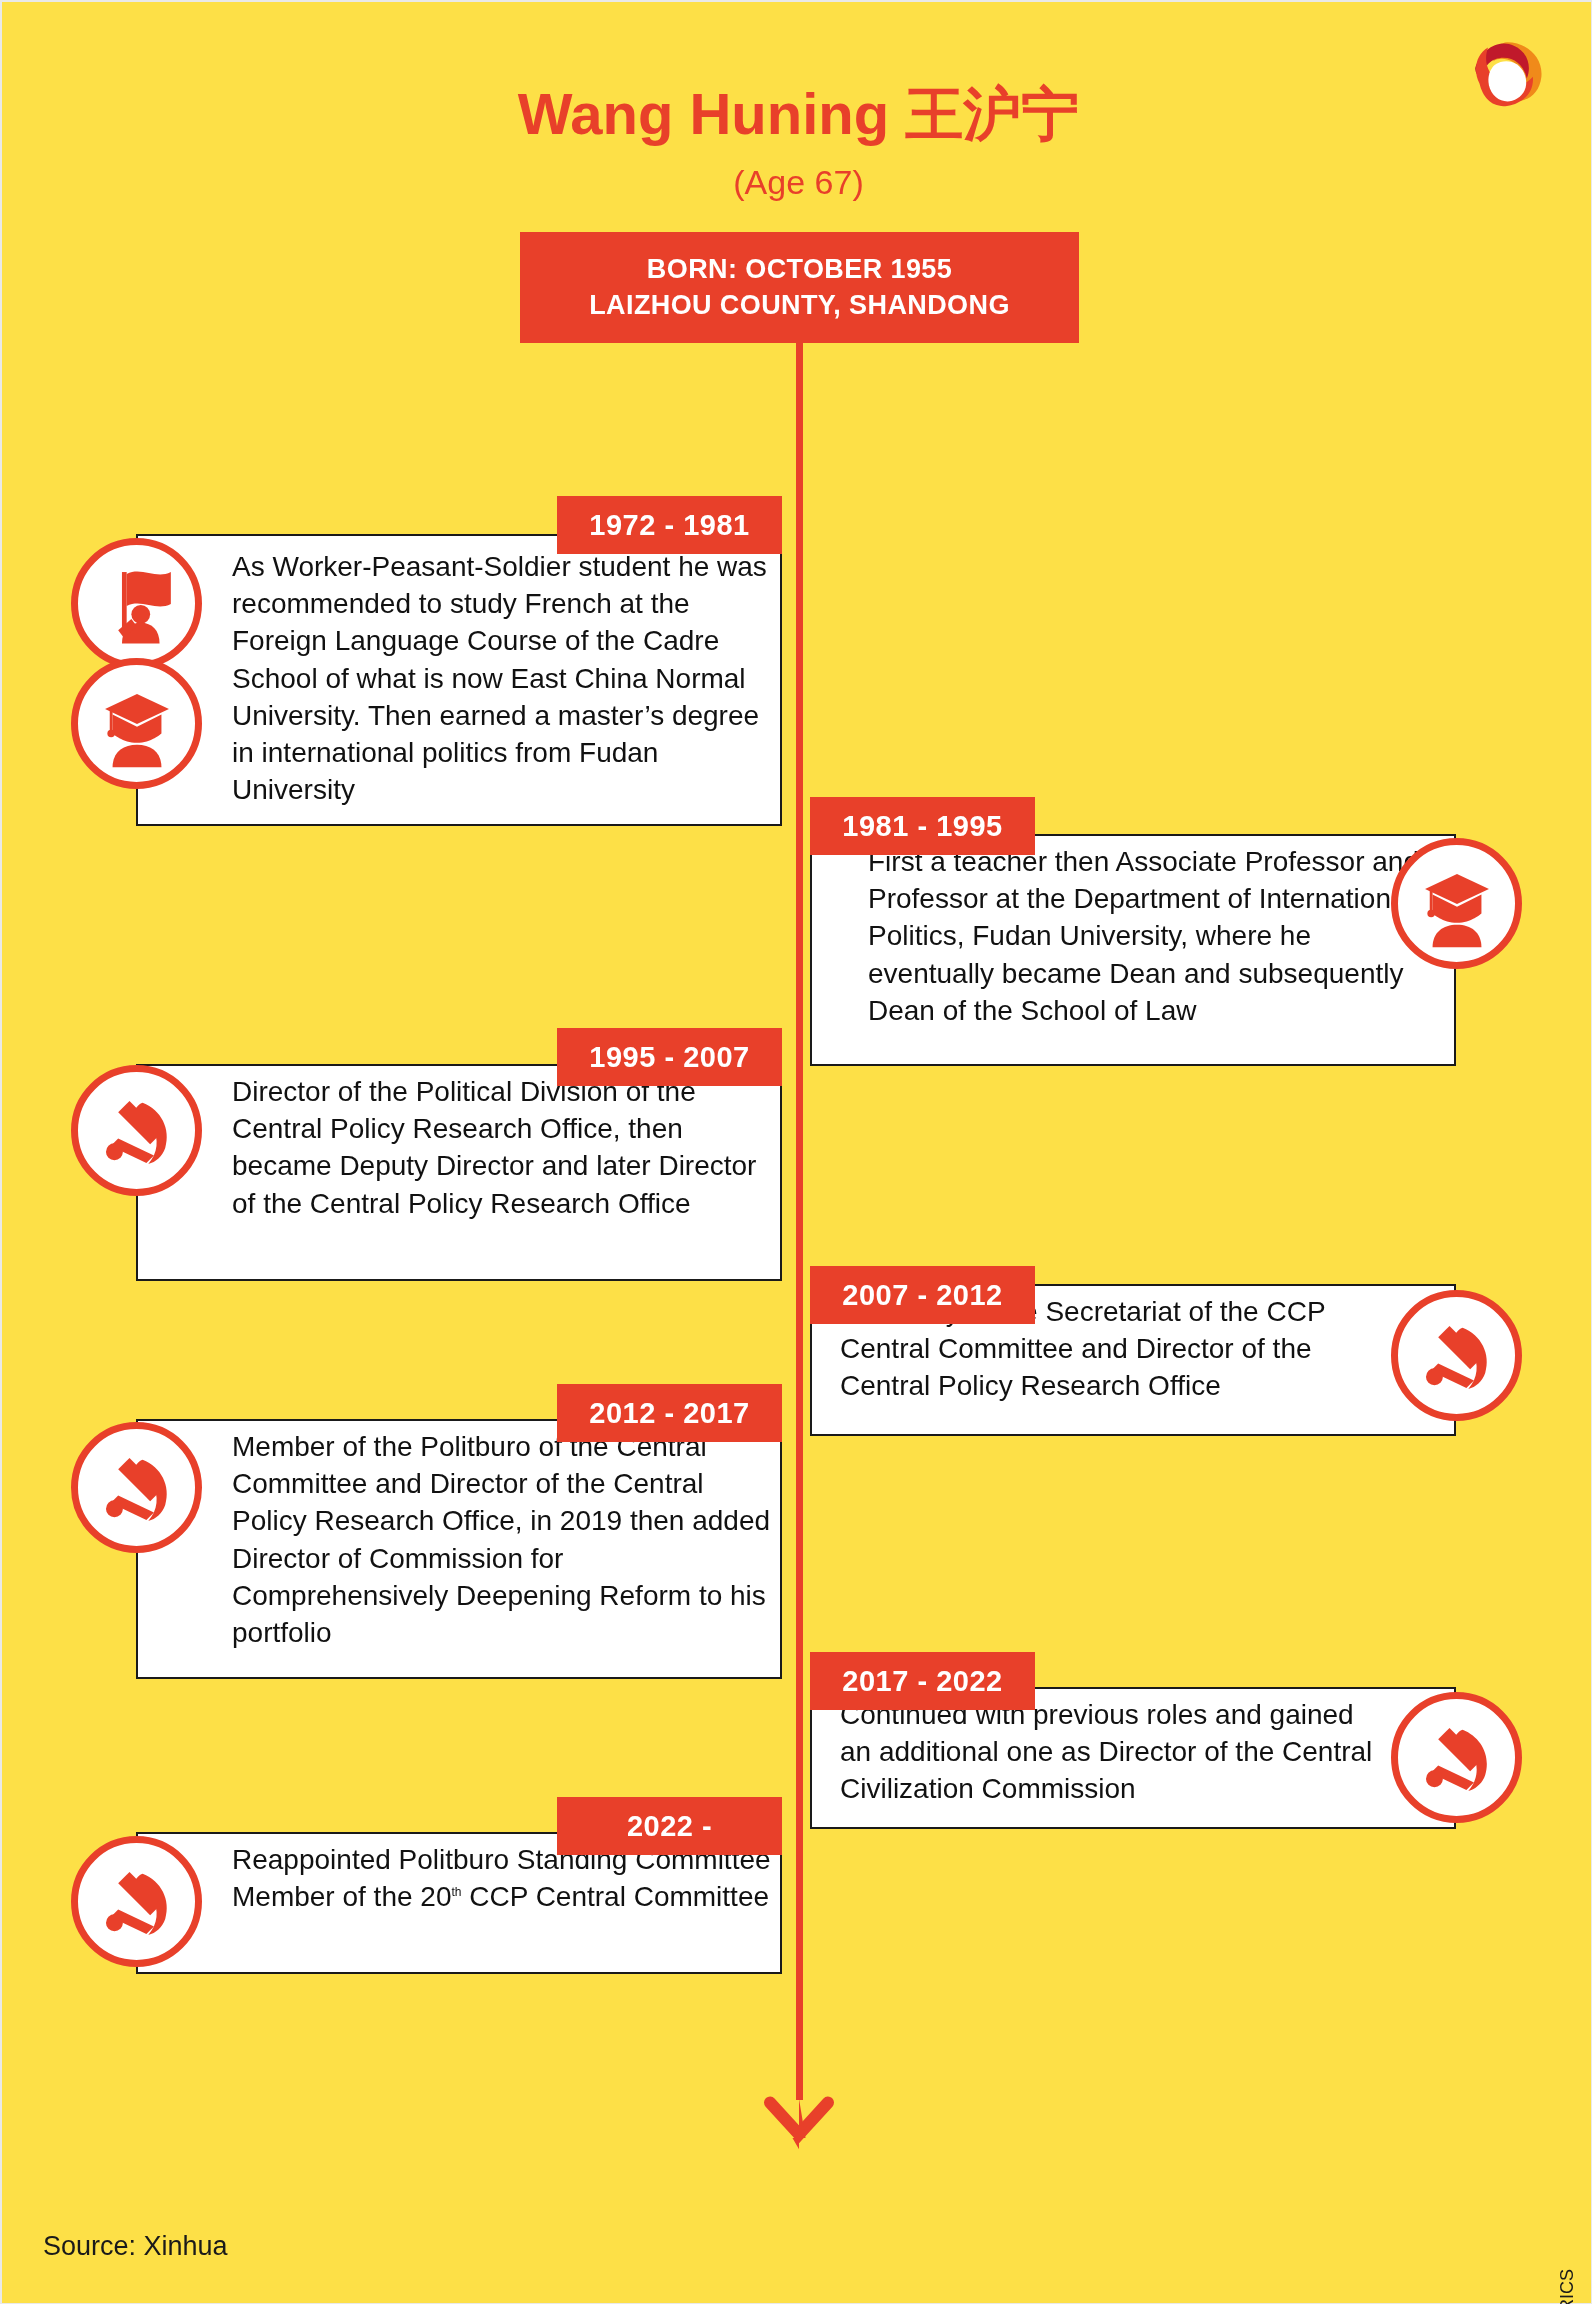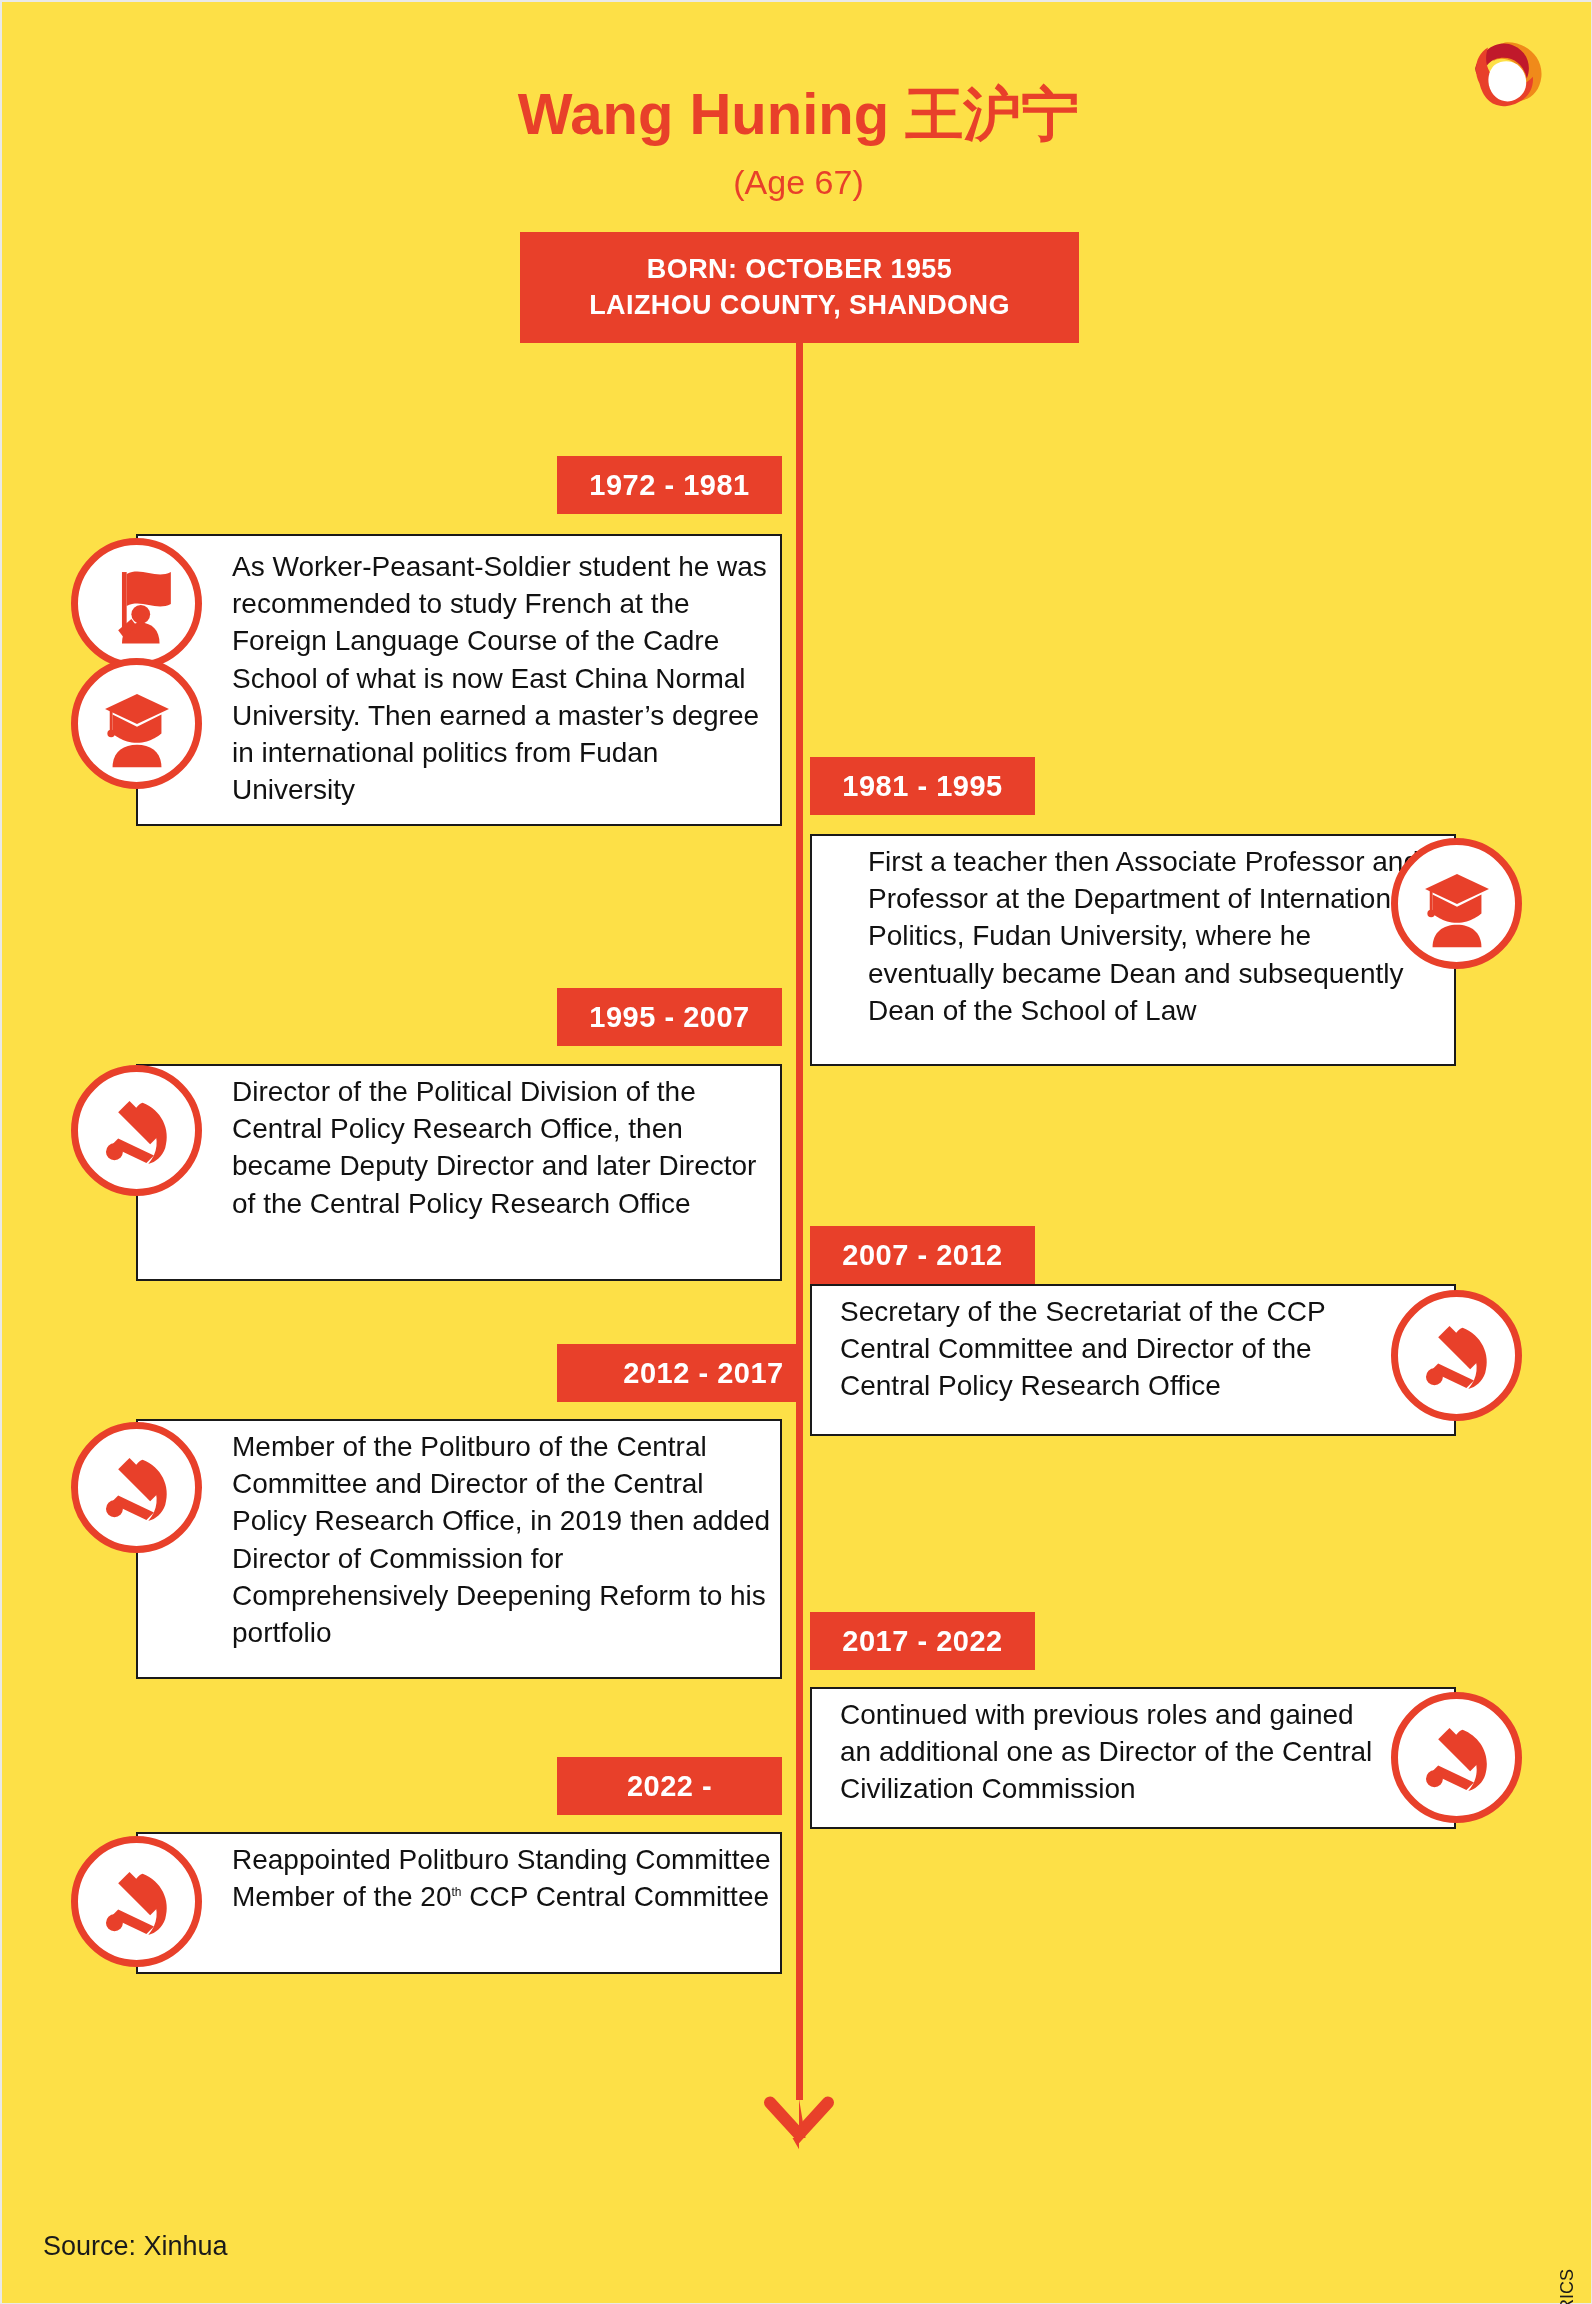--- a/index.html
+++ b/index.html
@@ -73,20 +73,21 @@
   .yearbox{
     position:absolute;
     background:#E8402A;
     color:#ffffff;
     font-weight:bold;
     font-size:29px;
     letter-spacing:0.5px;
     display:flex;align-items:center;justify-content:center;
     height:58px;
     z-index:4;
+    margin-top:40px;
   }
   .entrybox{
     position:absolute;
     background:#ffffff;
     border:2.8px solid #1a1a1a;
     box-sizing:border-box;
     z-index:2;
   }
   .entrytext{
     position:absolute;
@@ -210,21 +211,21 @@
   <div class="entrytext" style="left:822px;top:1291px;width:551px;">Secretary of the Secretariat of the CCP Central Committee and Director of the Central Policy Research Office</div>
   <div class="badge" style="left:1389px;top:1288px;width:131px;height:131px;">
     <svg viewBox="0 0 100 100" width="94" height="94">
       <path d="M56 20 C76 28 86 48 80 68 C77 77 70 83 62 85 C72 74 74 58 66 46 C61 38 54 33 46 31 C49 25 52 21 56 20 Z" fill="#E8402A"></path>
       <path d="M30 30 L42 18 L76 52 L64 64 Z" fill="#E8402A"></path>
       <path d="M22 66 L30 58 L68 76 L60 84 Z" fill="#E8402A"></path>
       <circle cx="26" cy="72" r="9" fill="#E8402A"></circle>
     </svg>
   </div>
 
-  <div class="yearbox" style="left:555px;top:1342px;width:197px;padding-left:48px;">2012 - 2017</div>
+  <div class="yearbox" style="left:555px;top:1342px;width:225px;">2012 - 2017</div>
   <div class="entrybox" style="left:134px;top:1417px;width:646px;height:260px;"></div>
   <div class="entrytext" style="left:214px;top:1426px;width:551px;">Member of the Politburo of the Central Committee and Director of the Central Policy Research Office, in 2019 then added Director of Commission for Comprehensively Deepening Reform to his portfolio</div>
   <div class="badge" style="left:69px;top:1420px;width:131px;height:131px;">
     <svg viewBox="0 0 100 100" width="94" height="94">
       <path d="M56 20 C76 28 86 48 80 68 C77 77 70 83 62 85 C72 74 74 58 66 46 C61 38 54 33 46 31 C49 25 52 21 56 20 Z" fill="#E8402A"></path>
       <path d="M30 30 L42 18 L76 52 L64 64 Z" fill="#E8402A"></path>
       <path d="M22 66 L30 58 L68 76 L60 84 Z" fill="#E8402A"></path>
       <circle cx="26" cy="72" r="9" fill="#E8402A"></circle>
     </svg>
   </div>

